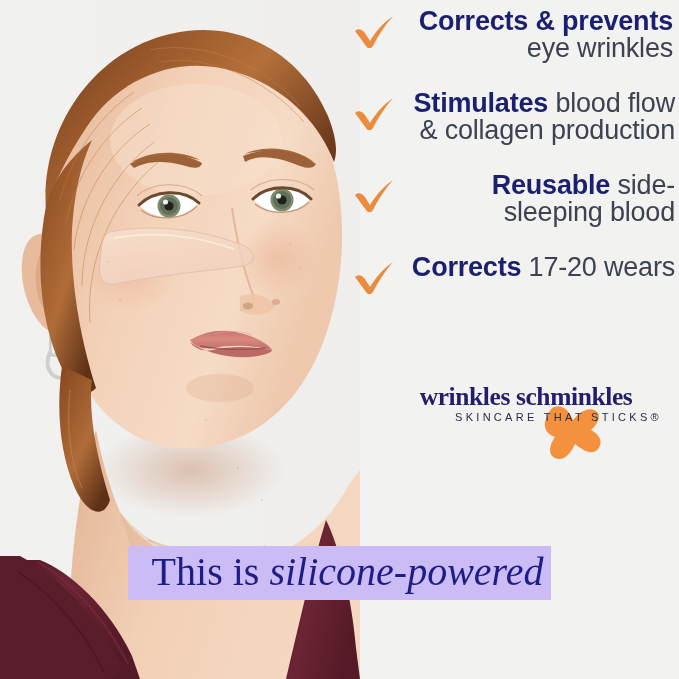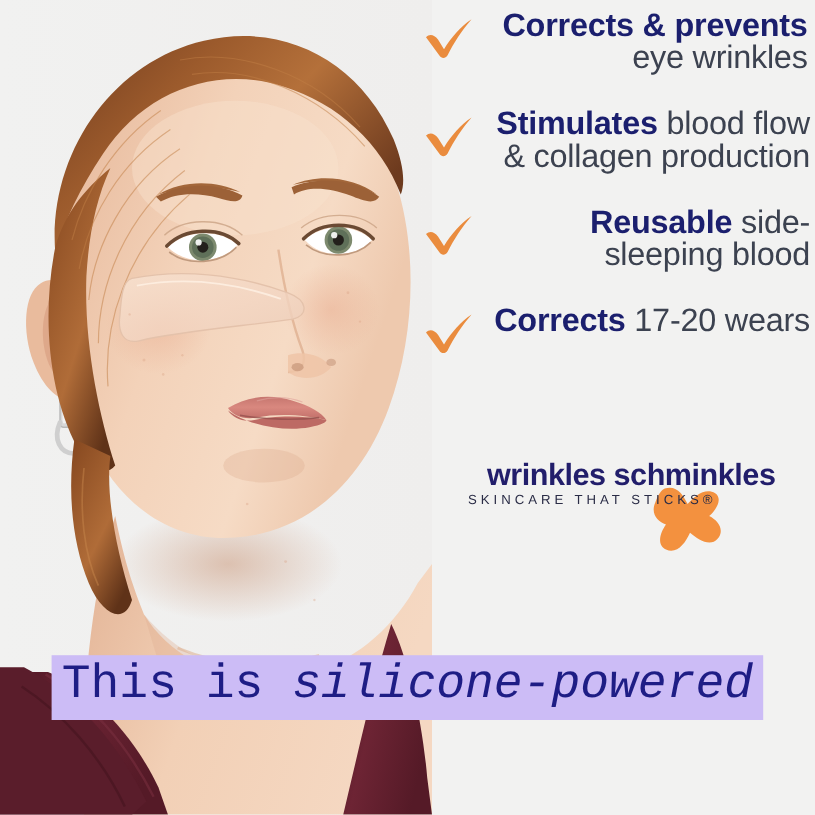--- a/index.html
+++ b/index.html
@@ -31,47 +31,47 @@
   }
   .bullet .btext .hl{color:#1b1f6e;font-weight:700;}
   .bullet.b1 .btext{padding-right:6px;}
 
   
   .logo{position:absolute;left:390px;top:378px;width:280px;height:92px;}
   .logo .blob{position:absolute;left:152px;top:26px;width:62px;height:58px;}
   .logo .word{
     position:absolute;left:0;top:4px;width:272px;
     text-align:center;
-    font-family:Liberation Sans, sans-serif;
+    font-family:Liberation Serif, serif;
     font-weight:700;
     font-size:25.5px;
     letter-spacing:-0.4px;
     color:#221e6b;
     white-space:nowrap;
   }
   .logo .sub{
     position:absolute;left:0;top:33px;width:272px;
-    text-align:left;
+    text-align:right;
     font-family:"Liberation Sans", sans-serif;
     font-size:11px;
     letter-spacing:3.3px;
     color:#2a2c46;
     white-space:nowrap;
   }
 
   
   .tagline{position:absolute;left:0px;top:546px;width:679px;text-align:center;}
   .tline{display:block;line-height:1;}
   .tline .hlbar{
     display:inline-block;
     background:#ccbcf6;
     color:#1e1d85;
-    font-family:Liberation Mono, monospace;
+    font-family:Liberation Serif, serif;
     font-size:40px;
-    padding:6px 8px 8px 8px;
+    padding:6px 8px 8px 24px;
     white-space:nowrap;
   }
   .tline.l1 .hlbar{font-size:40px;}
   .tline.l2{margin-top:4px;}
   .tline .it{font-style:italic;}
 </style>
 </head>
 <body>
 
 <div id="stage">

